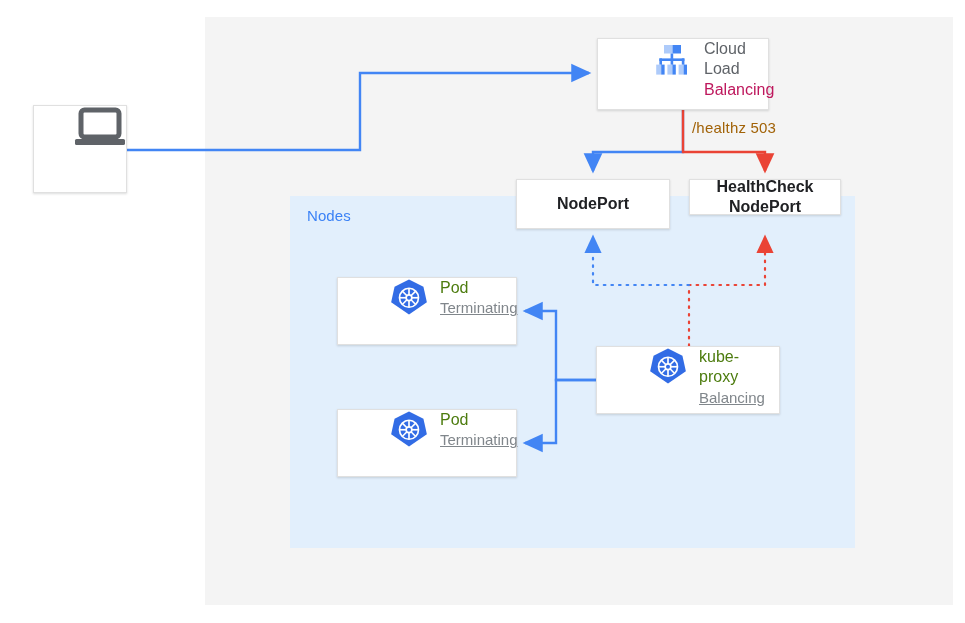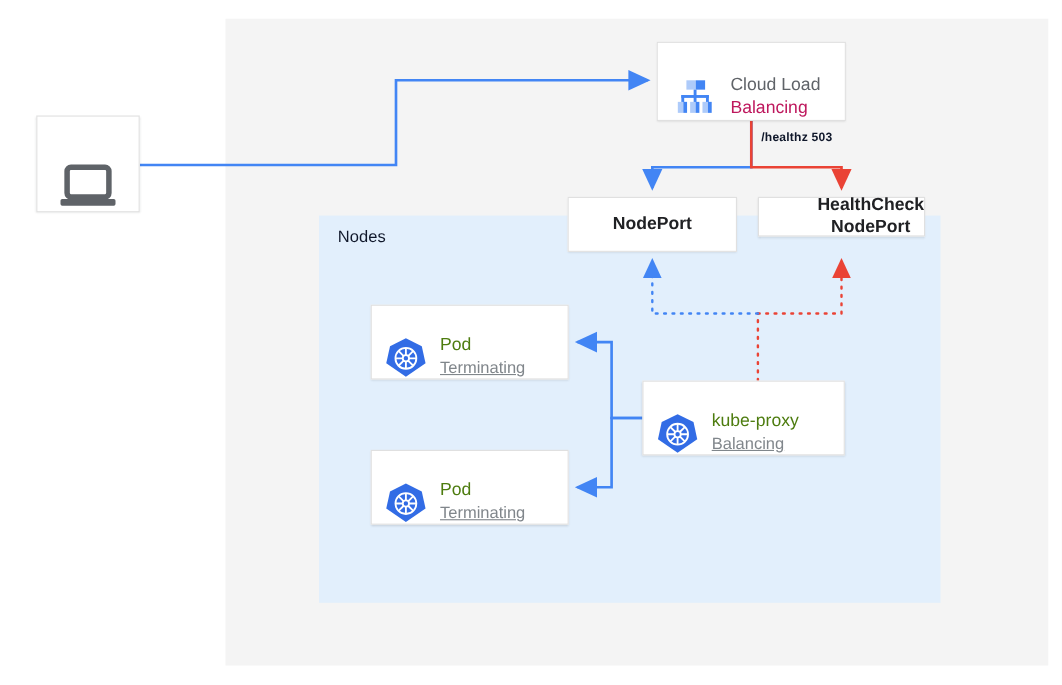--- a/index.html
+++ b/index.html
@@ -32,37 +32,38 @@
     top: 196px;
     width: 565px;
     height: 352px;
     background: #e2effc;
   }
   .nodes-label {
     position: absolute;
     left: 307px;
     top: 207px;
     font-size: 15px;
-    color: #0f172a;
+    color: #3b82f6;
     letter-spacing: 0.1px;
   }
   
   .card {
     position: absolute;
     background: #ffffff;
     border: 1px solid #e0e0e0;
     box-shadow: 0 1px 2px rgba(60,64,67,0.18);
     box-sizing: border-box;
   }
   .card-row {
     display: flex;
-    align-items: flex-end;
+    align-items: flex-start;
     height: 100%;
     padding: 0 12px;
     box-sizing: border-box;
+    margin-left: 40px;
   }
   .card-icon {
     flex: 0 0 auto;
     display: flex;
     align-items: center;
     justify-content: center;
     margin-right: 12px;
   }
   .card-text {
     display: flex;
@@ -86,32 +87,32 @@
     text-align: center;
     font-weight: bold;
     font-size: 16px;
     color: #202124;
     line-height: 1.25;
   }
   
   #client-card   { left: 33px;  top: 105px; width: 94px;  height: 88px; }
   #lb-card       { left: 597px; top: 38px;  width: 172px; height: 72px; }
   #nodeport-card { left: 516px; top: 179px; width: 154px; height: 50px; }
-  #hcnodeport-card { left: 689px; top: 179px; width: 152px; height: 36px; justify-content: flex-end; }
+  #hcnodeport-card { left: 689px; top: 179px; width: 152px; height: 36px; }
   #pod1-card     { left: 337px; top: 277px; width: 180px; height: 68px; }
   #pod2-card     { left: 337px; top: 409px; width: 180px; height: 68px; }
-  #kubeproxy-card{ left: 584px; top: 346px; width: 184px; height: 68px; }
+  #kubeproxy-card{ left: 596px; top: 346px; width: 184px; height: 68px; }
 
   .label-healthz {
     position: absolute;
     left: 692px;
     top: 119px;
-    font-size: 11px;
-    font-weight: bold;
-    color: #0f172a;
+    font-size: 15px;
+    font-weight: normal;
+    color: #a16207;
     letter-spacing: 0.2px;
   }
   svg.wires {
     position: absolute;
     left: 0;
     top: 0;
     width: 965px;
     height: 623px;
     pointer-events: none;
   }

